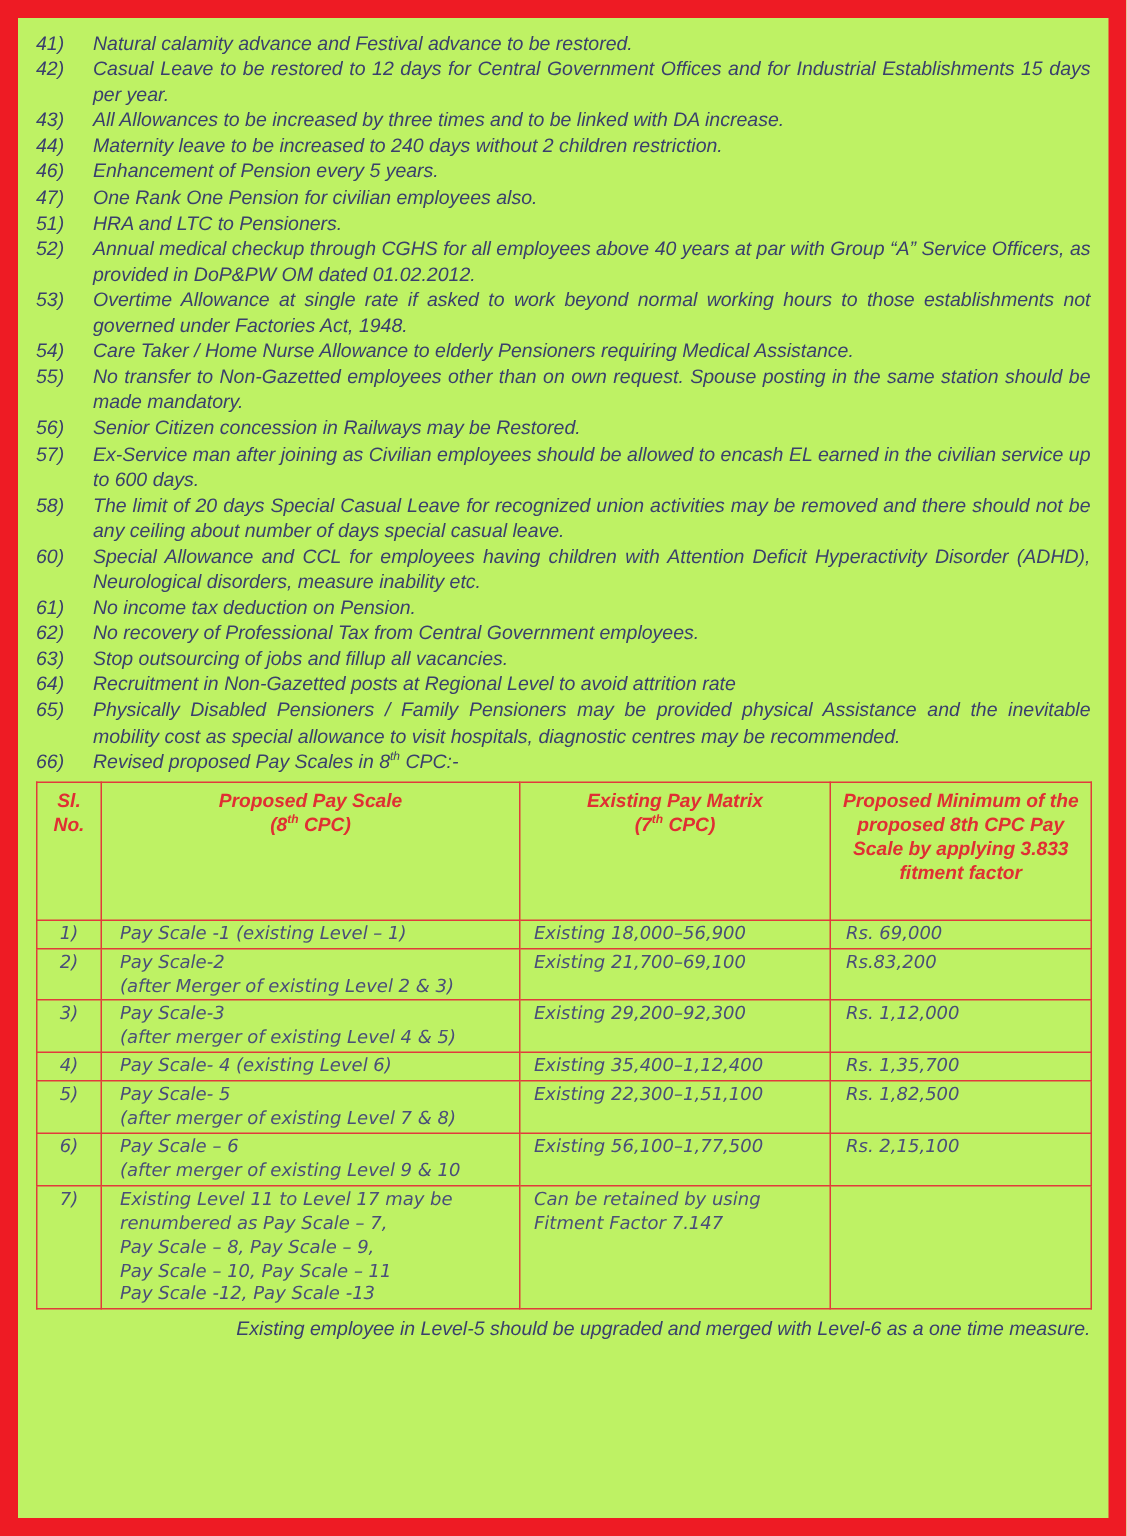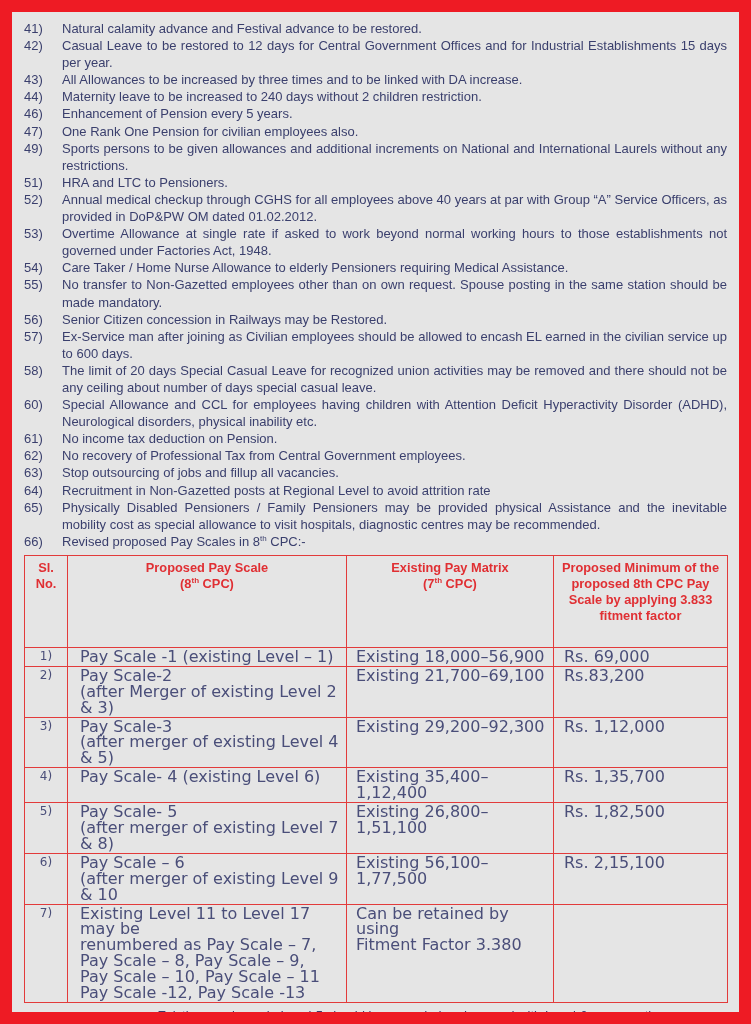--- a/index.html
+++ b/index.html
@@ -1,23 +1,24 @@
 <!DOCTYPE html>
 <html><head>
 <meta charset="utf-8">
 <style>
   html,body{margin:0;padding:0;background:#ffffff;}
   .page{
     position:relative;
     width:751px;height:1024px;
     box-sizing:border-box;
     border:12px solid #ee1b24;
-    background:#e5e5e5;
+    background:#bef264;
     overflow:hidden;
     font-family:"Liberation Sans",sans-serif;
+    font-style:italic;
   }
   .content{padding:8px 12px 0 12px;box-sizing:border-box;}
   
   .demand-list{color:#3a3f6d;font-size:13px;line-height:17.1px;}
   .li{display:flex;}
   .li .num{flex:none;width:38px;}
   .li .txt{flex:1;text-align:justify;}
   .li .txt sup{font-size:8px;line-height:0;}
   
   table.paytable{
@@ -37,21 +38,21 @@
     font-weight:bold;
     text-align:center;
     font-size:12.8px;
     line-height:16px;
     height:92px;
     padding:4px 3px 0 3px;
   }
   table.paytable thead th sup{font-size:8px;line-height:0;}
   table.paytable td{
     font-family:"DejaVu Sans","Liberation Sans",sans-serif;
-    font-size:16px;
+    font-size:12px;
     line-height:15.9px;
     padding:1px 4px 1px 12px;
   }
   table.paytable td.c1{text-align:center;padding:1px 2px;font-size:12px;}
   table.paytable td.c3{padding-left:9px;}
   table.paytable td.c4{padding-left:10px;}
   .note{
     text-align:right;
     color:#3a3f6d;
     font-size:13px;
@@ -84,24 +85,20 @@
         </div>
         <div class="li">
           <span class="num">46)</span>
           <div class="txt">Enhancement of Pension every 5 years.</div>
         </div>
         <div class="li">
           <span class="num">47)</span>
           <div class="txt">One Rank One Pension for civilian employees also.</div>
         </div>
         <div class="li">
-          <span class="num">49)</span>
-          <div class="txt">Sports persons to be given allowances and additional increments on National and International Laurels without any restrictions.</div>
-        </div>
-        <div class="li">
           <span class="num">51)</span>
           <div class="txt">HRA and LTC to Pensioners.</div>
         </div>
         <div class="li">
           <span class="num">52)</span>
           <div class="txt">Annual medical checkup through CGHS for all employees above 40 years at par with Group “A” Service Officers, as provided in DoP&amp;PW OM dated 01.02.2012.</div>
         </div>
         <div class="li">
           <span class="num">53)</span>
           <div class="txt">Overtime Allowance at single rate if asked to work beyond normal working hours to those establishments not governed under Factories Act, 1948.</div>
@@ -121,21 +118,21 @@
         <div class="li">
           <span class="num">57)</span>
           <div class="txt">Ex-Service man after joining as Civilian employees should be allowed to encash EL earned in the civilian service up to 600 days.</div>
         </div>
         <div class="li">
           <span class="num">58)</span>
           <div class="txt">The limit of 20 days Special Casual Leave for recognized union activities may be removed and there should not be any ceiling about number of days special casual leave.</div>
         </div>
         <div class="li">
           <span class="num">60)</span>
-          <div class="txt">Special Allowance and CCL for employees having children with Attention Deficit Hyperactivity Disorder (ADHD), Neurological disorders, physical inability etc.</div>
+          <div class="txt">Special Allowance and CCL for employees having children with Attention Deficit Hyperactivity Disorder (ADHD), Neurological disorders, measure inability etc.</div>
         </div>
         <div class="li">
           <span class="num">61)</span>
           <div class="txt">No income tax deduction on Pension.</div>
         </div>
         <div class="li">
           <span class="num">62)</span>
           <div class="txt">No recovery of Professional Tax from Central Government employees.</div>
         </div>
         <div class="li">
@@ -223,21 +220,21 @@
             </td>
             <td class="c4">Rs. 1,35,700</td>
           </tr>
           <tr>
             <td class="c1">5)</td>
             <td class="c2">
               <div>Pay Scale- 5</div>
               <div>(after merger of existing Level 7 &amp; 8)</div>
             </td>
             <td class="c3">
-              <div>Existing 26,800–1,51,100</div>
+              <div>Existing 22,300–1,51,100</div>
             </td>
             <td class="c4">Rs. 1,82,500</td>
           </tr>
           <tr>
             <td class="c1">6)</td>
             <td class="c2">
               <div>Pay Scale – 6</div>
               <div>(after merger of existing Level 9 &amp; 10</div>
             </td>
             <td class="c3">
@@ -249,21 +246,21 @@
             <td class="c1">7)</td>
             <td class="c2">
               <div>Existing Level 11 to Level 17 may be</div>
               <div>renumbered as Pay Scale – 7,</div>
               <div>Pay Scale – 8, Pay Scale – 9,</div>
               <div>Pay Scale – 10, Pay Scale – 11</div>
               <div>Pay Scale -12, Pay Scale -13</div>
             </td>
             <td class="c3">
               <div>Can be retained by using</div>
-              <div>Fitment Factor 3.380</div>
+              <div>Fitment Factor 7.147</div>
             </td>
             <td class="c4"></td>
           </tr>
         </tbody>
     </table>
 
     <div class="note">Existing employee in Level-5 should be upgraded and merged with Level-6 as a one time measure.</div>
 
   </div>
 </div>

